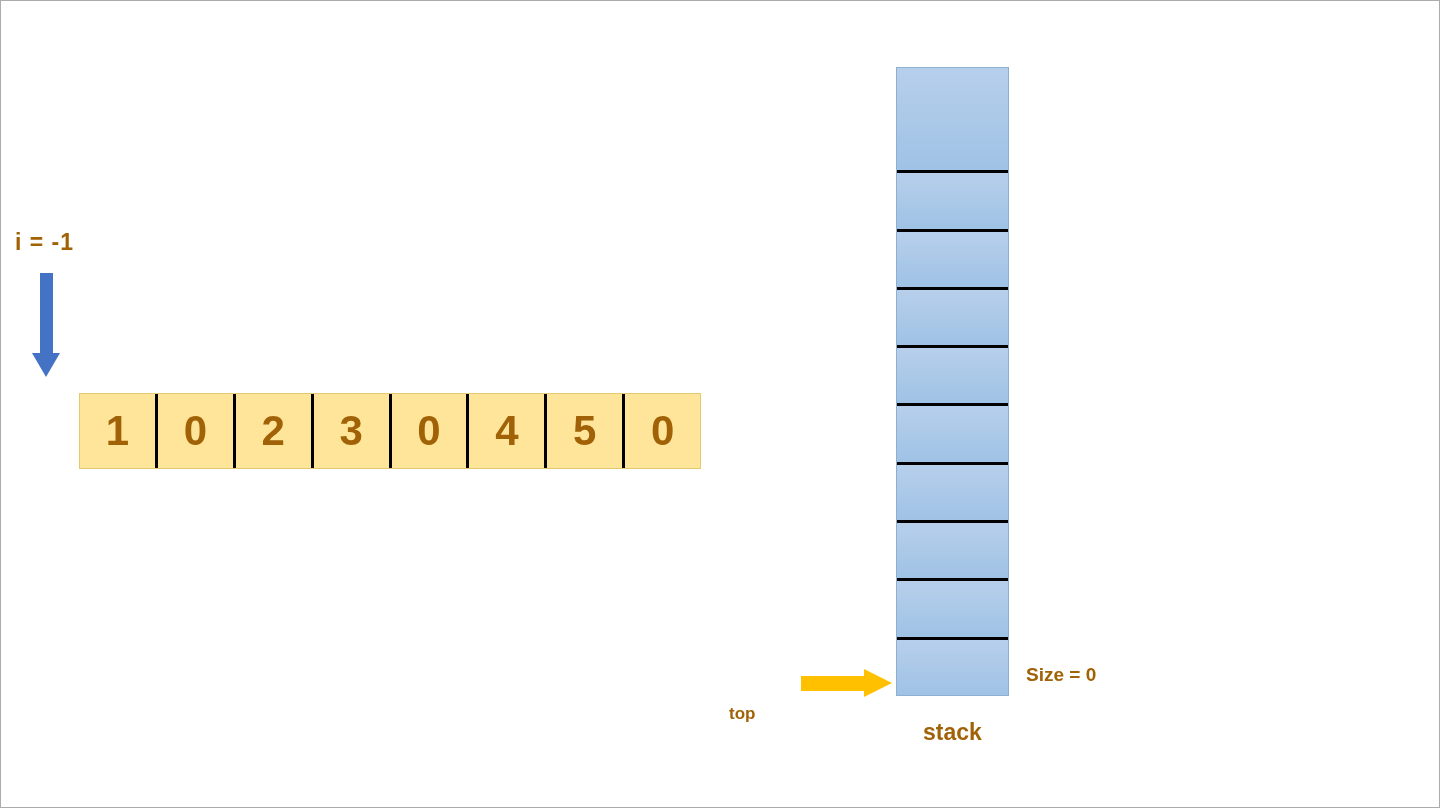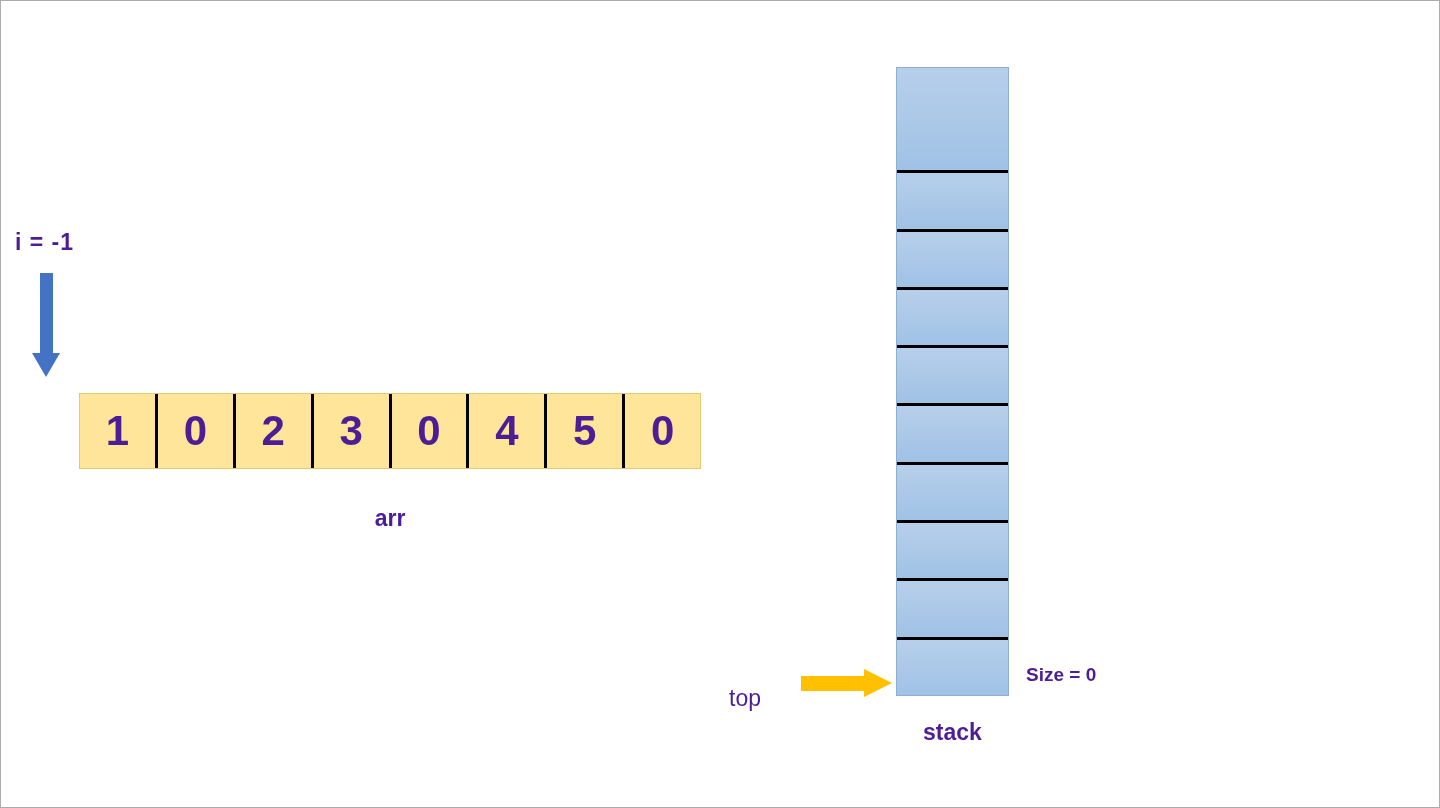--- a/index.html
+++ b/index.html
@@ -9,21 +9,21 @@
     font-family: "Liberation Sans", "DejaVu Sans", sans-serif;
   }
   .slide {
     position: relative;
     width: 1440px;
     height: 808px;
     background: #ffffff;
     border: 1px solid #ababab;
     box-sizing: border-box;
     overflow: hidden;
-    color: #4c1d95;
+    color: #a16207;
   }
 
   
   .i-label {
     position: absolute;
     left: 14px;
     top: 228px;
     font-size: 23px;
     font-weight: 700;
     letter-spacing: 1px;
@@ -118,23 +118,23 @@
     width: 113px;
     text-align: center;
     font-size: 23px;
     font-weight: 700;
   }
 
   
   .top-label {
     position: absolute;
     left: 728px;
-    top: 684px;
-    font-size: 23px;
-    font-weight: 400;
+    top: 703px;
+    font-size: 17px;
+    font-weight: 700;
   }
   .right-arrow {
     position: absolute;
     left: 800px;
     top: 668px;
     width: 91px;
     height: 29px;
   }
   .right-arrow .shaft {
     position: absolute;
@@ -177,21 +177,20 @@
   <div class="array">
     <div class="array-cell">1</div>
     <div class="array-cell">0</div>
     <div class="array-cell">2</div>
     <div class="array-cell">3</div>
     <div class="array-cell">0</div>
     <div class="array-cell">4</div>
     <div class="array-cell">5</div>
     <div class="array-cell">0</div>
   </div>
-  <div class="arr-label">arr</div>
 
   <div class="stack">
     <div class="stack-cell"></div>
     <div class="stack-cell"></div>
     <div class="stack-cell"></div>
     <div class="stack-cell"></div>
     <div class="stack-cell"></div>
     <div class="stack-cell"></div>
     <div class="stack-cell"></div>
     <div class="stack-cell"></div>

